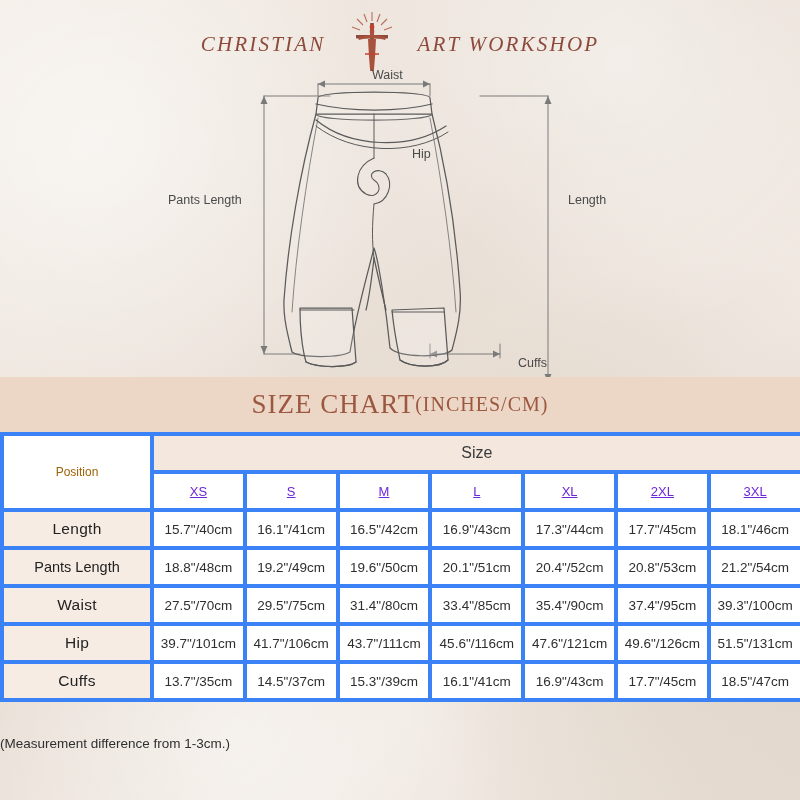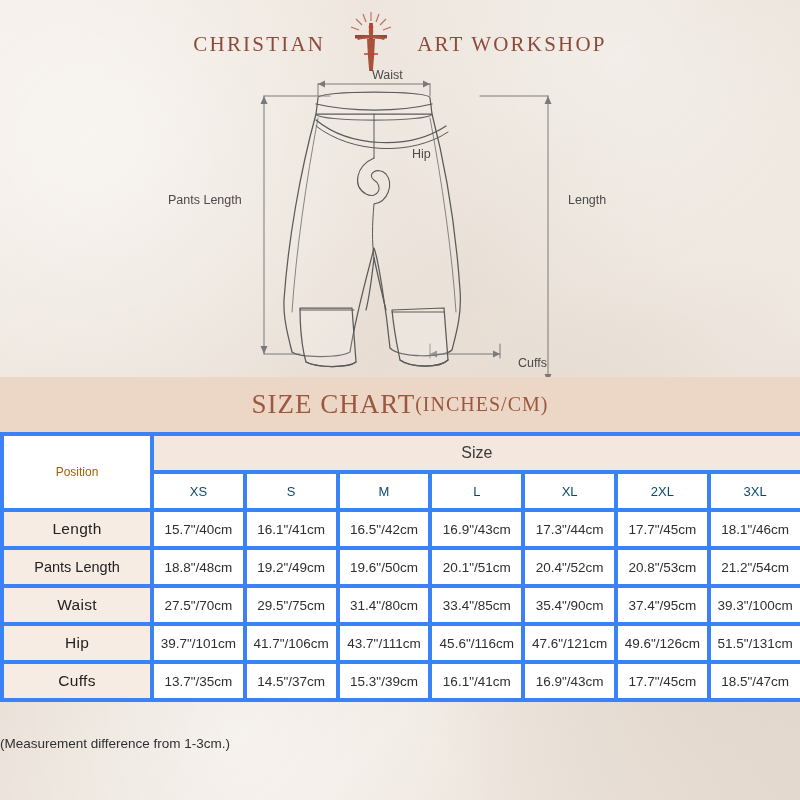--- a/index.html
+++ b/index.html
@@ -37,20 +37,21 @@
     align-items: center;
     justify-content: center;
     gap: 10px;
   }
   .brand-text {
     font-family: "Liberation Serif", serif;
     font-size: 21px;
     letter-spacing: 2.2px;
     color: #8d4a3a;
     white-space: nowrap;
+    font-style: italic;
   }
   .brand-mark { width: 72px; height: 66px; position: relative; top: -2px; }
 
   
   .illus { position: absolute; top: 62px; left: 0; width: 800px; height: 315px; }
   .illus-label {
     position: absolute;
     font-family: "Liberation Sans", sans-serif;
     font-size: 12.5px;
     color: #4a4a4a;
@@ -96,21 +97,22 @@
     color: #3a3a3a;
   }
   .cell-position {
     background: #ffffff;
     font-size: 12px;
     color: #a16207;
   }
   .cell-sizecode {
     background: #ffffff;
     font-size: 13px;
-    color: #0c4a6e;
+    color: #6d28d9;
+    text-decoration: underline;
   }
   .row-label {
     background: #f7ece4;
     font-size: 15.5px;
     color: #222;
     letter-spacing: .3px;
   }
   .row-label.tight { font-size: 14.5px; letter-spacing: 0; }
   .val { background: #ffffff; }
 

